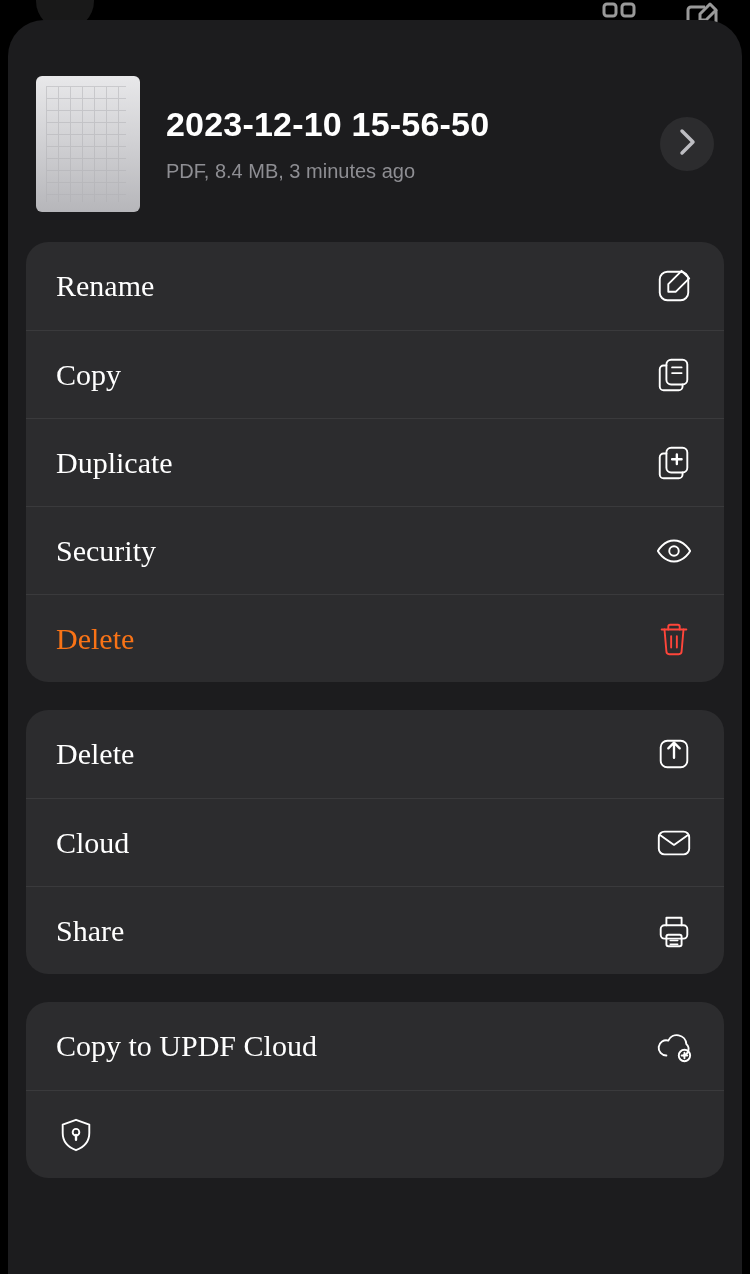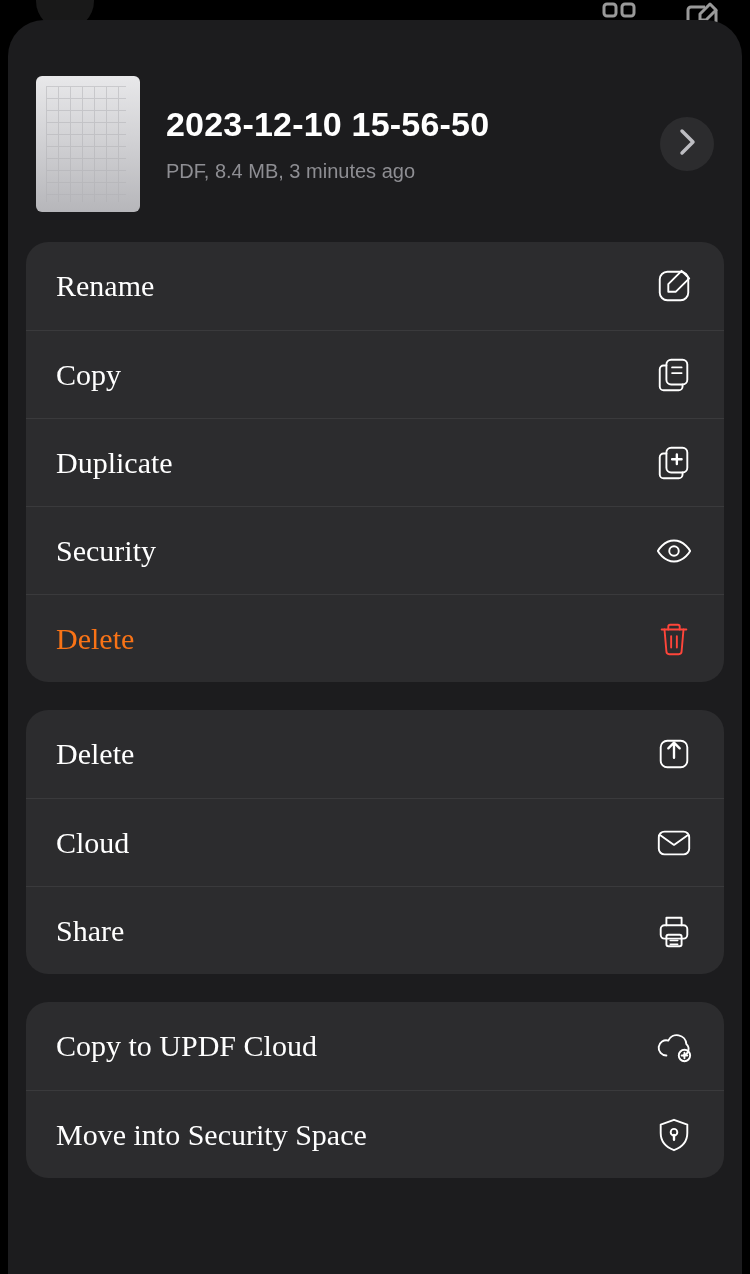--- a/index.html
+++ b/index.html
@@ -240,21 +240,20 @@
           <span class="row-label">Copy to UPDF Cloud</span>
           <span class="row-icon">
             <svg viewBox="0 0 40 40" width="38" height="38" stroke-linecap="round" stroke-linejoin="round">
               <path d="M12 30a8 8 0 1 1 2-15.7A10 10 0 0 1 33 18a7 7 0 0 1-3 12"></path>
               <circle cx="31" cy="30" r="6"></circle>
               <path d="M31 27v6M28 30h6" stroke-width="2"></path>
             </svg>
           </span>
         </div>
         <div class="row">
-          <span class="row-label">Move into Security Space</span>
           <span class="row-icon">
             <svg viewBox="0 0 40 40" width="38" height="38" stroke-linecap="round" stroke-linejoin="round">
               <path d="M20 4l14 5v9c0 9-6 15-14 18C12 33 6 27 6 18V9z"></path>
               <circle cx="20" cy="17" r="3.5"></circle>
               <path d="M20 20v5" stroke-width="2.5"></path>
             </svg>
           </span>
         </div>
       </div>
     </div>

